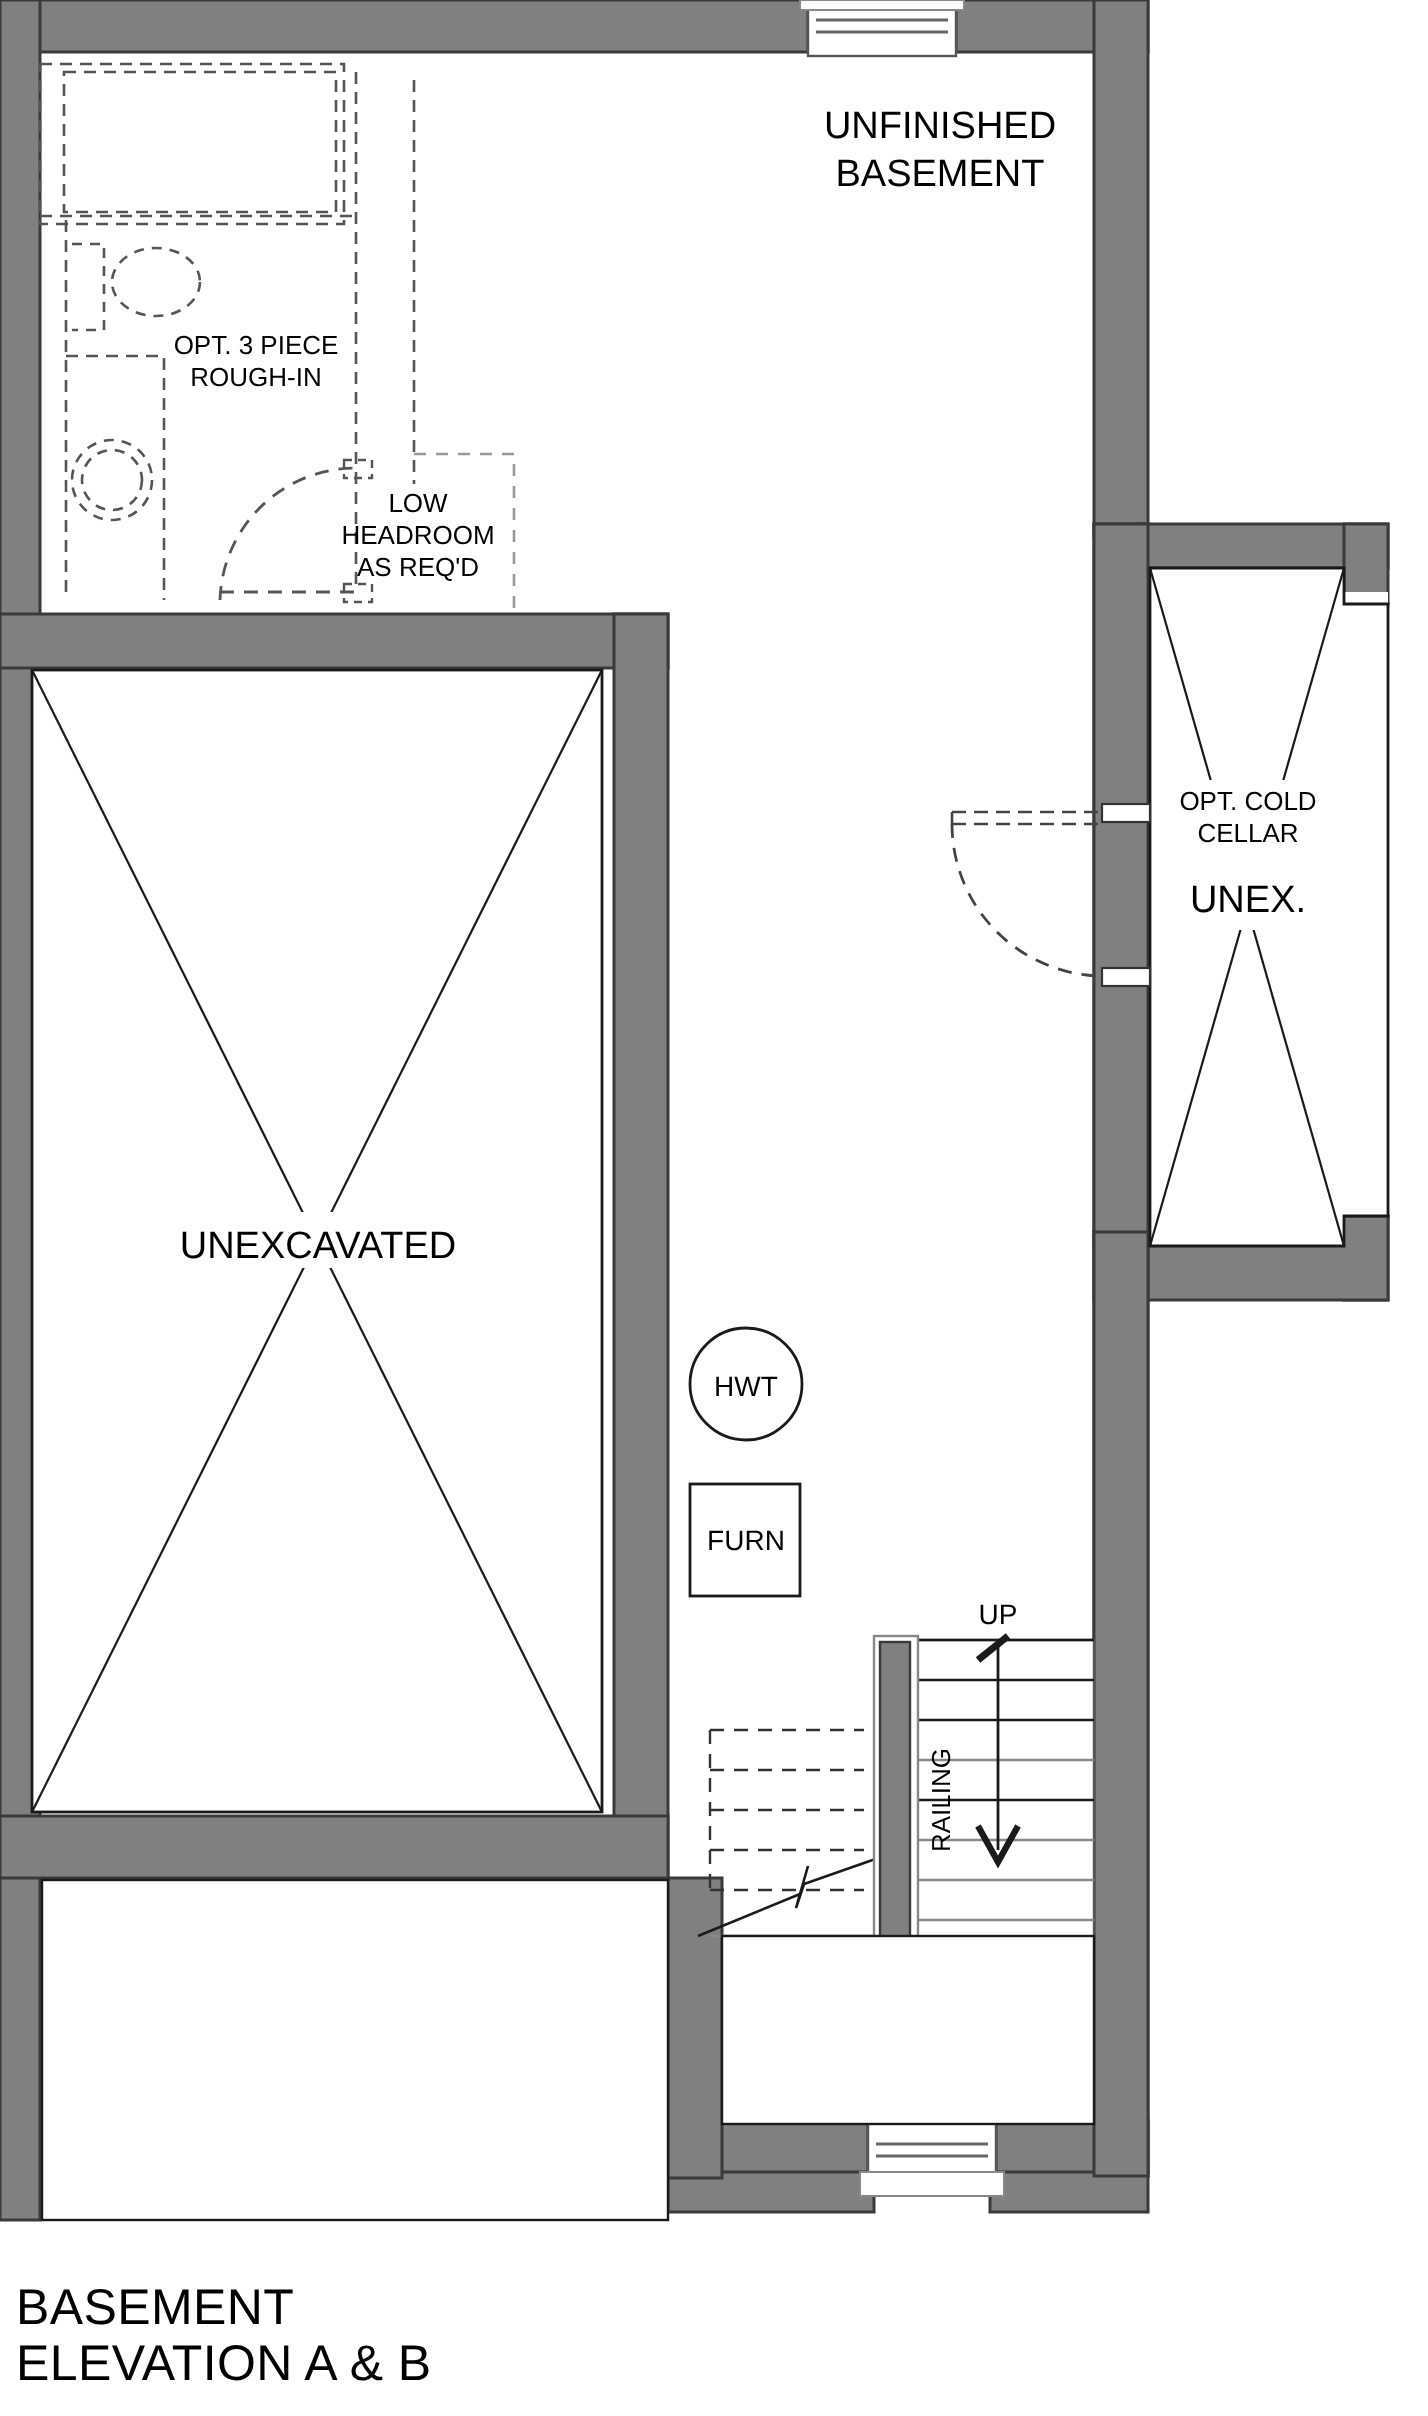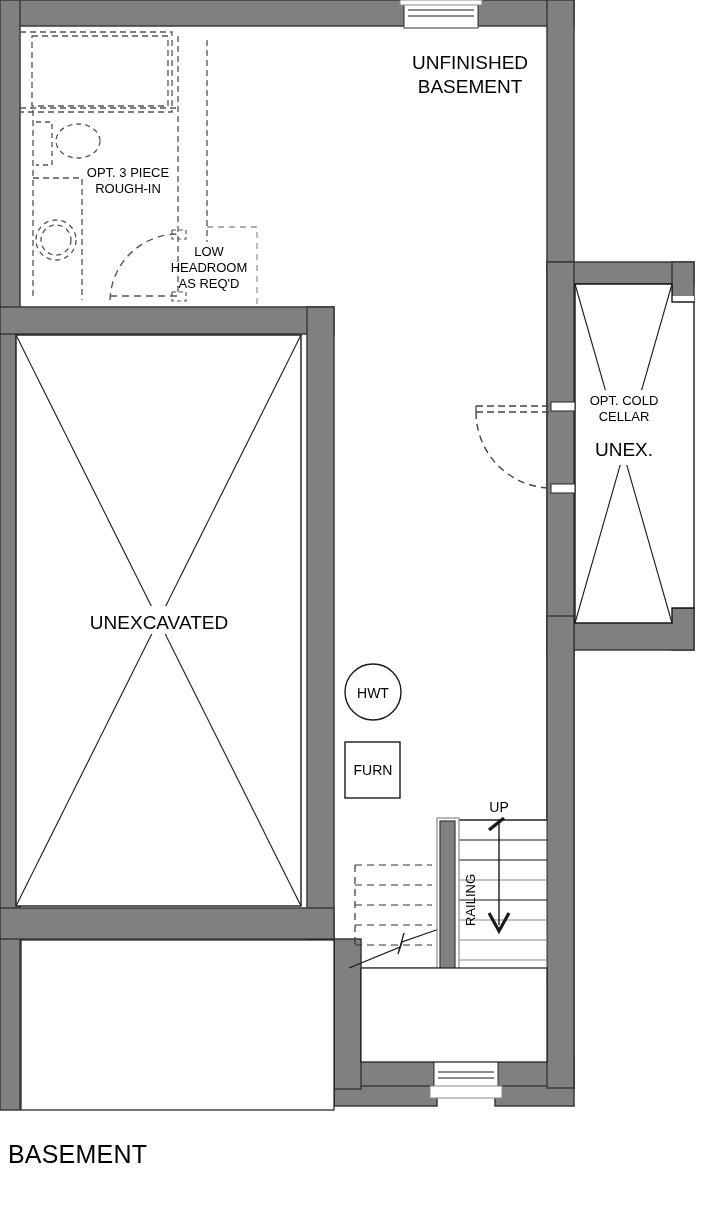--- a/index.html
+++ b/index.html
@@ -191,15 +191,16 @@
       <line x1="499" y1="820" x2="499" y2="925" stroke="#1a1a1a" stroke-width="1.4"></line>
       <path d="M489 913 L499 931 L509 913" fill="none" stroke="#1a1a1a" stroke-width="3.2"></path>
     </g>
 
     <rect x="361" y="968" width="186" height="94" fill="#ffffff" stroke="#1a1a1a" stroke-width="1.2"></rect>
 
   </svg>
 
   <div class="title-block">
     <div class="title-line">BASEMENT</div>
+    <div class="title-line">ELEVATION A &amp; B</div>
   </div>
 
 </div>
 
 </body></html>

